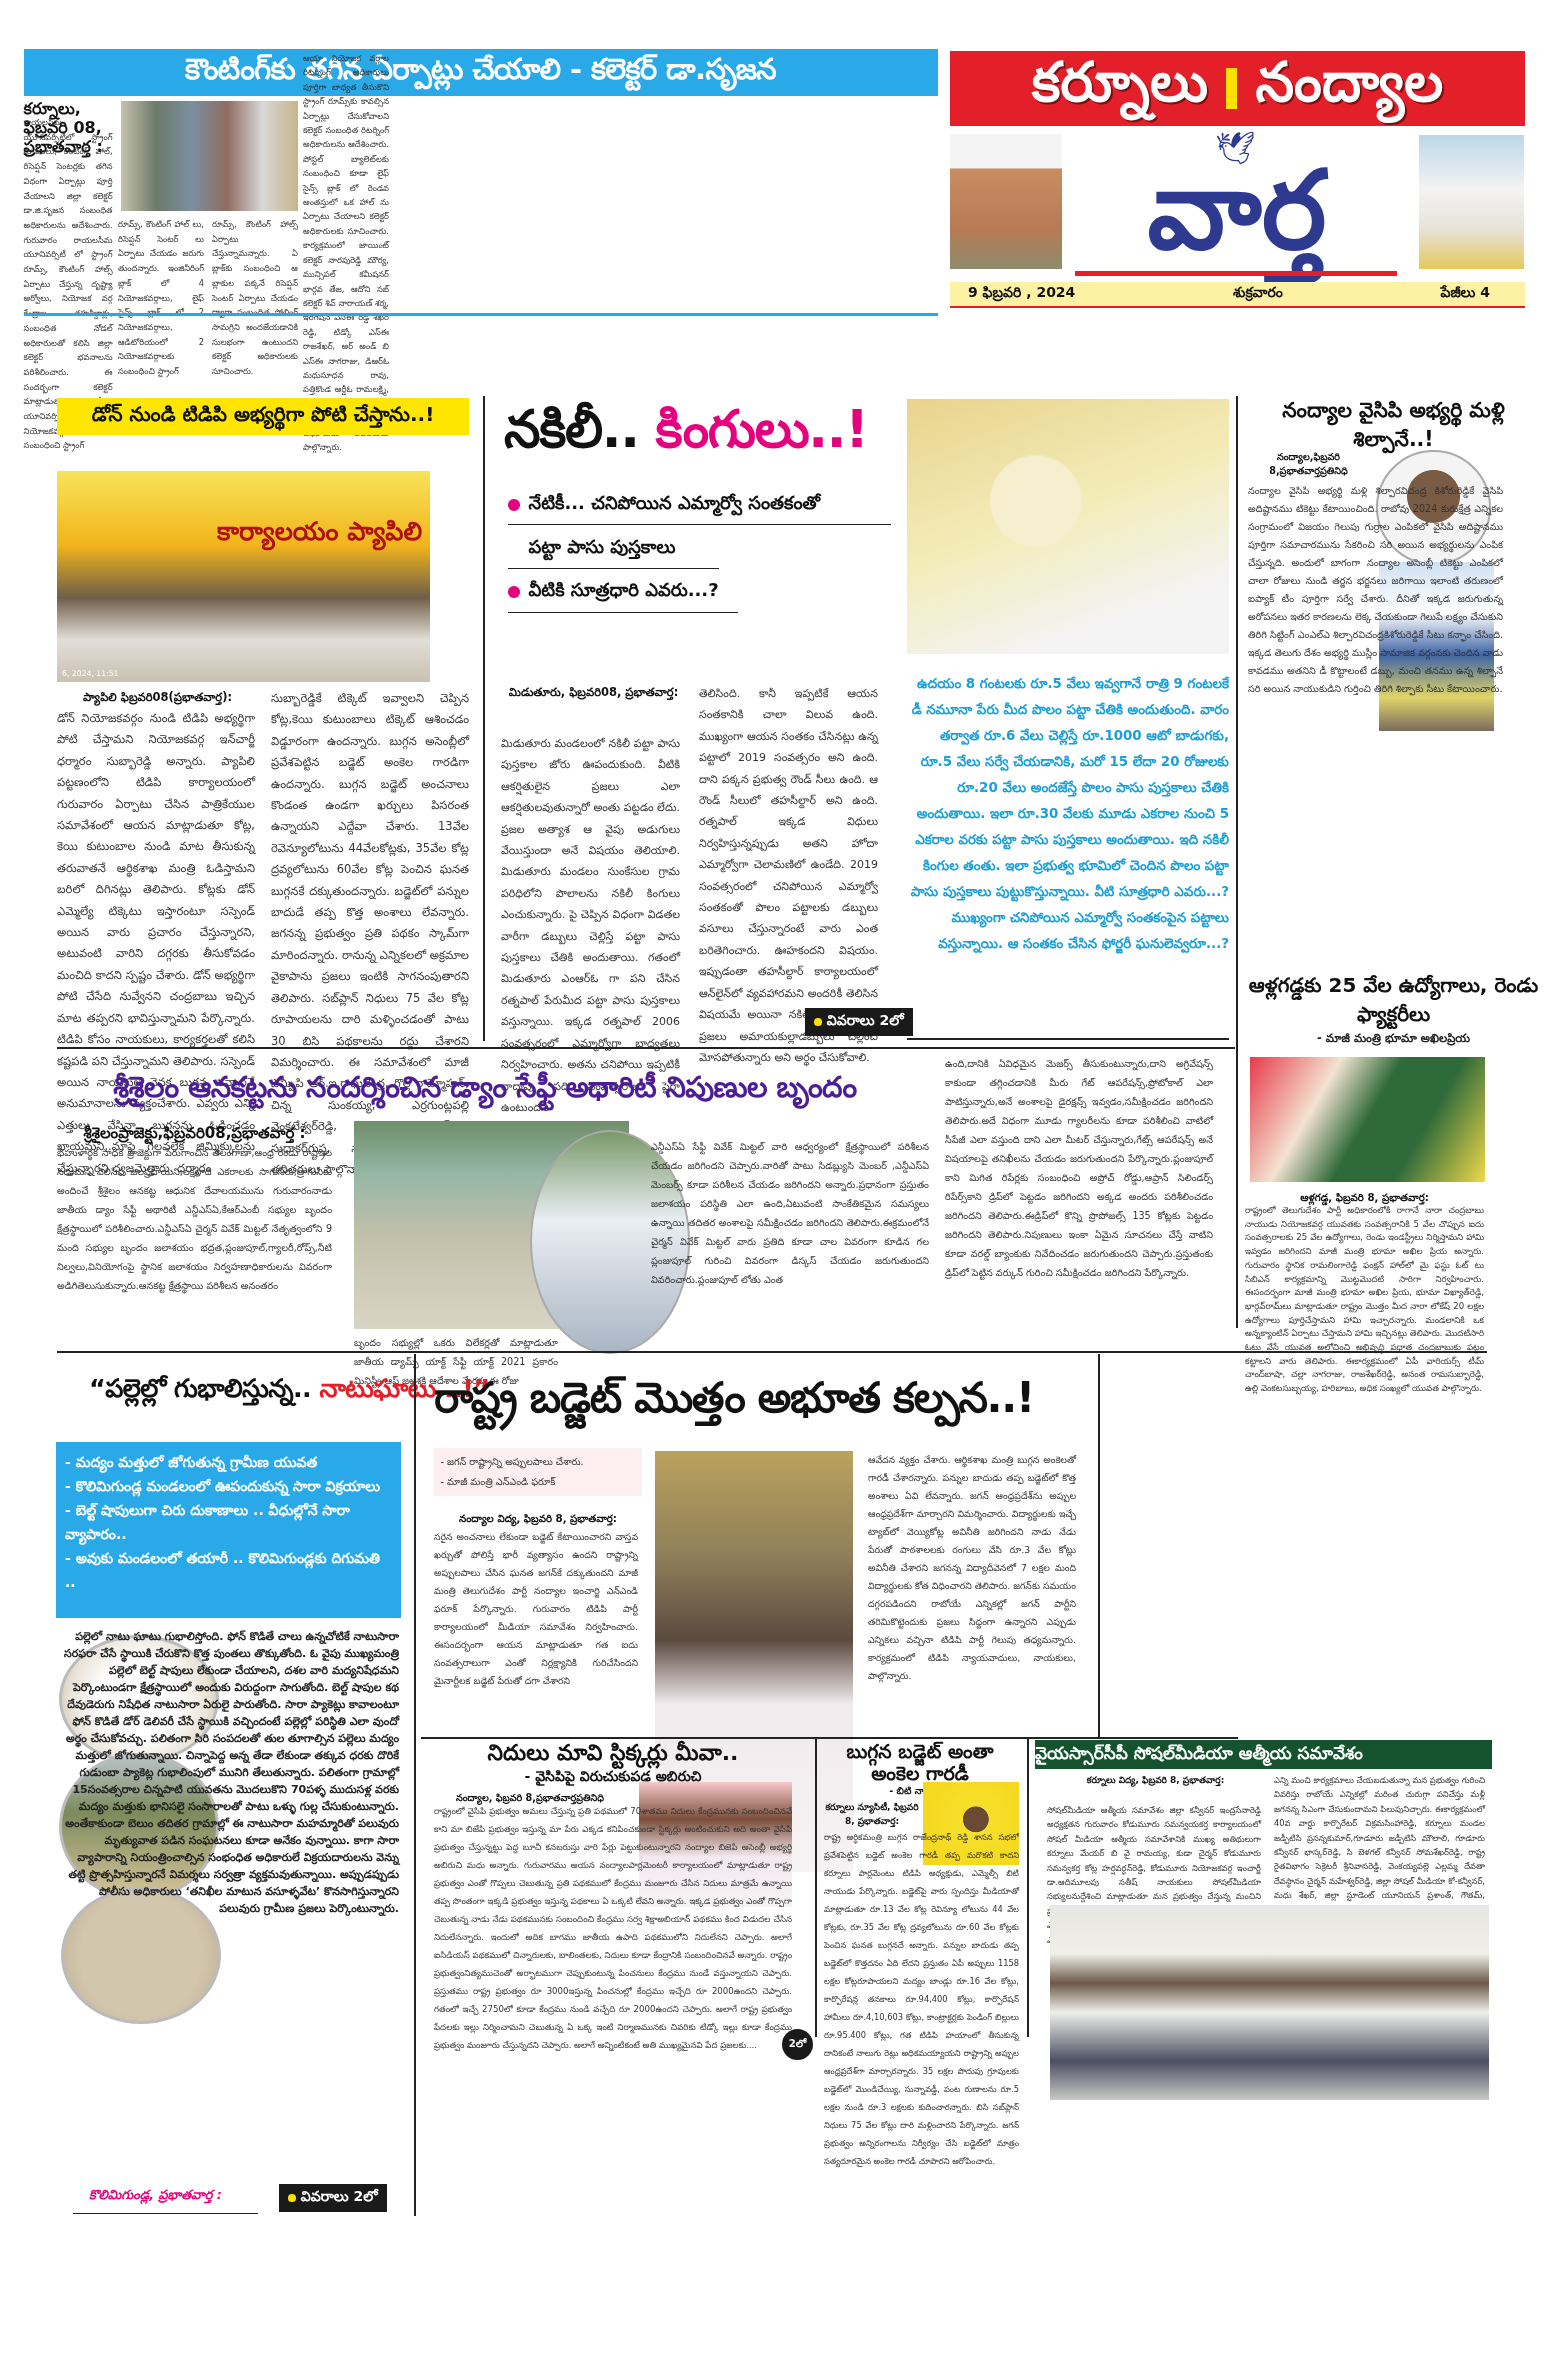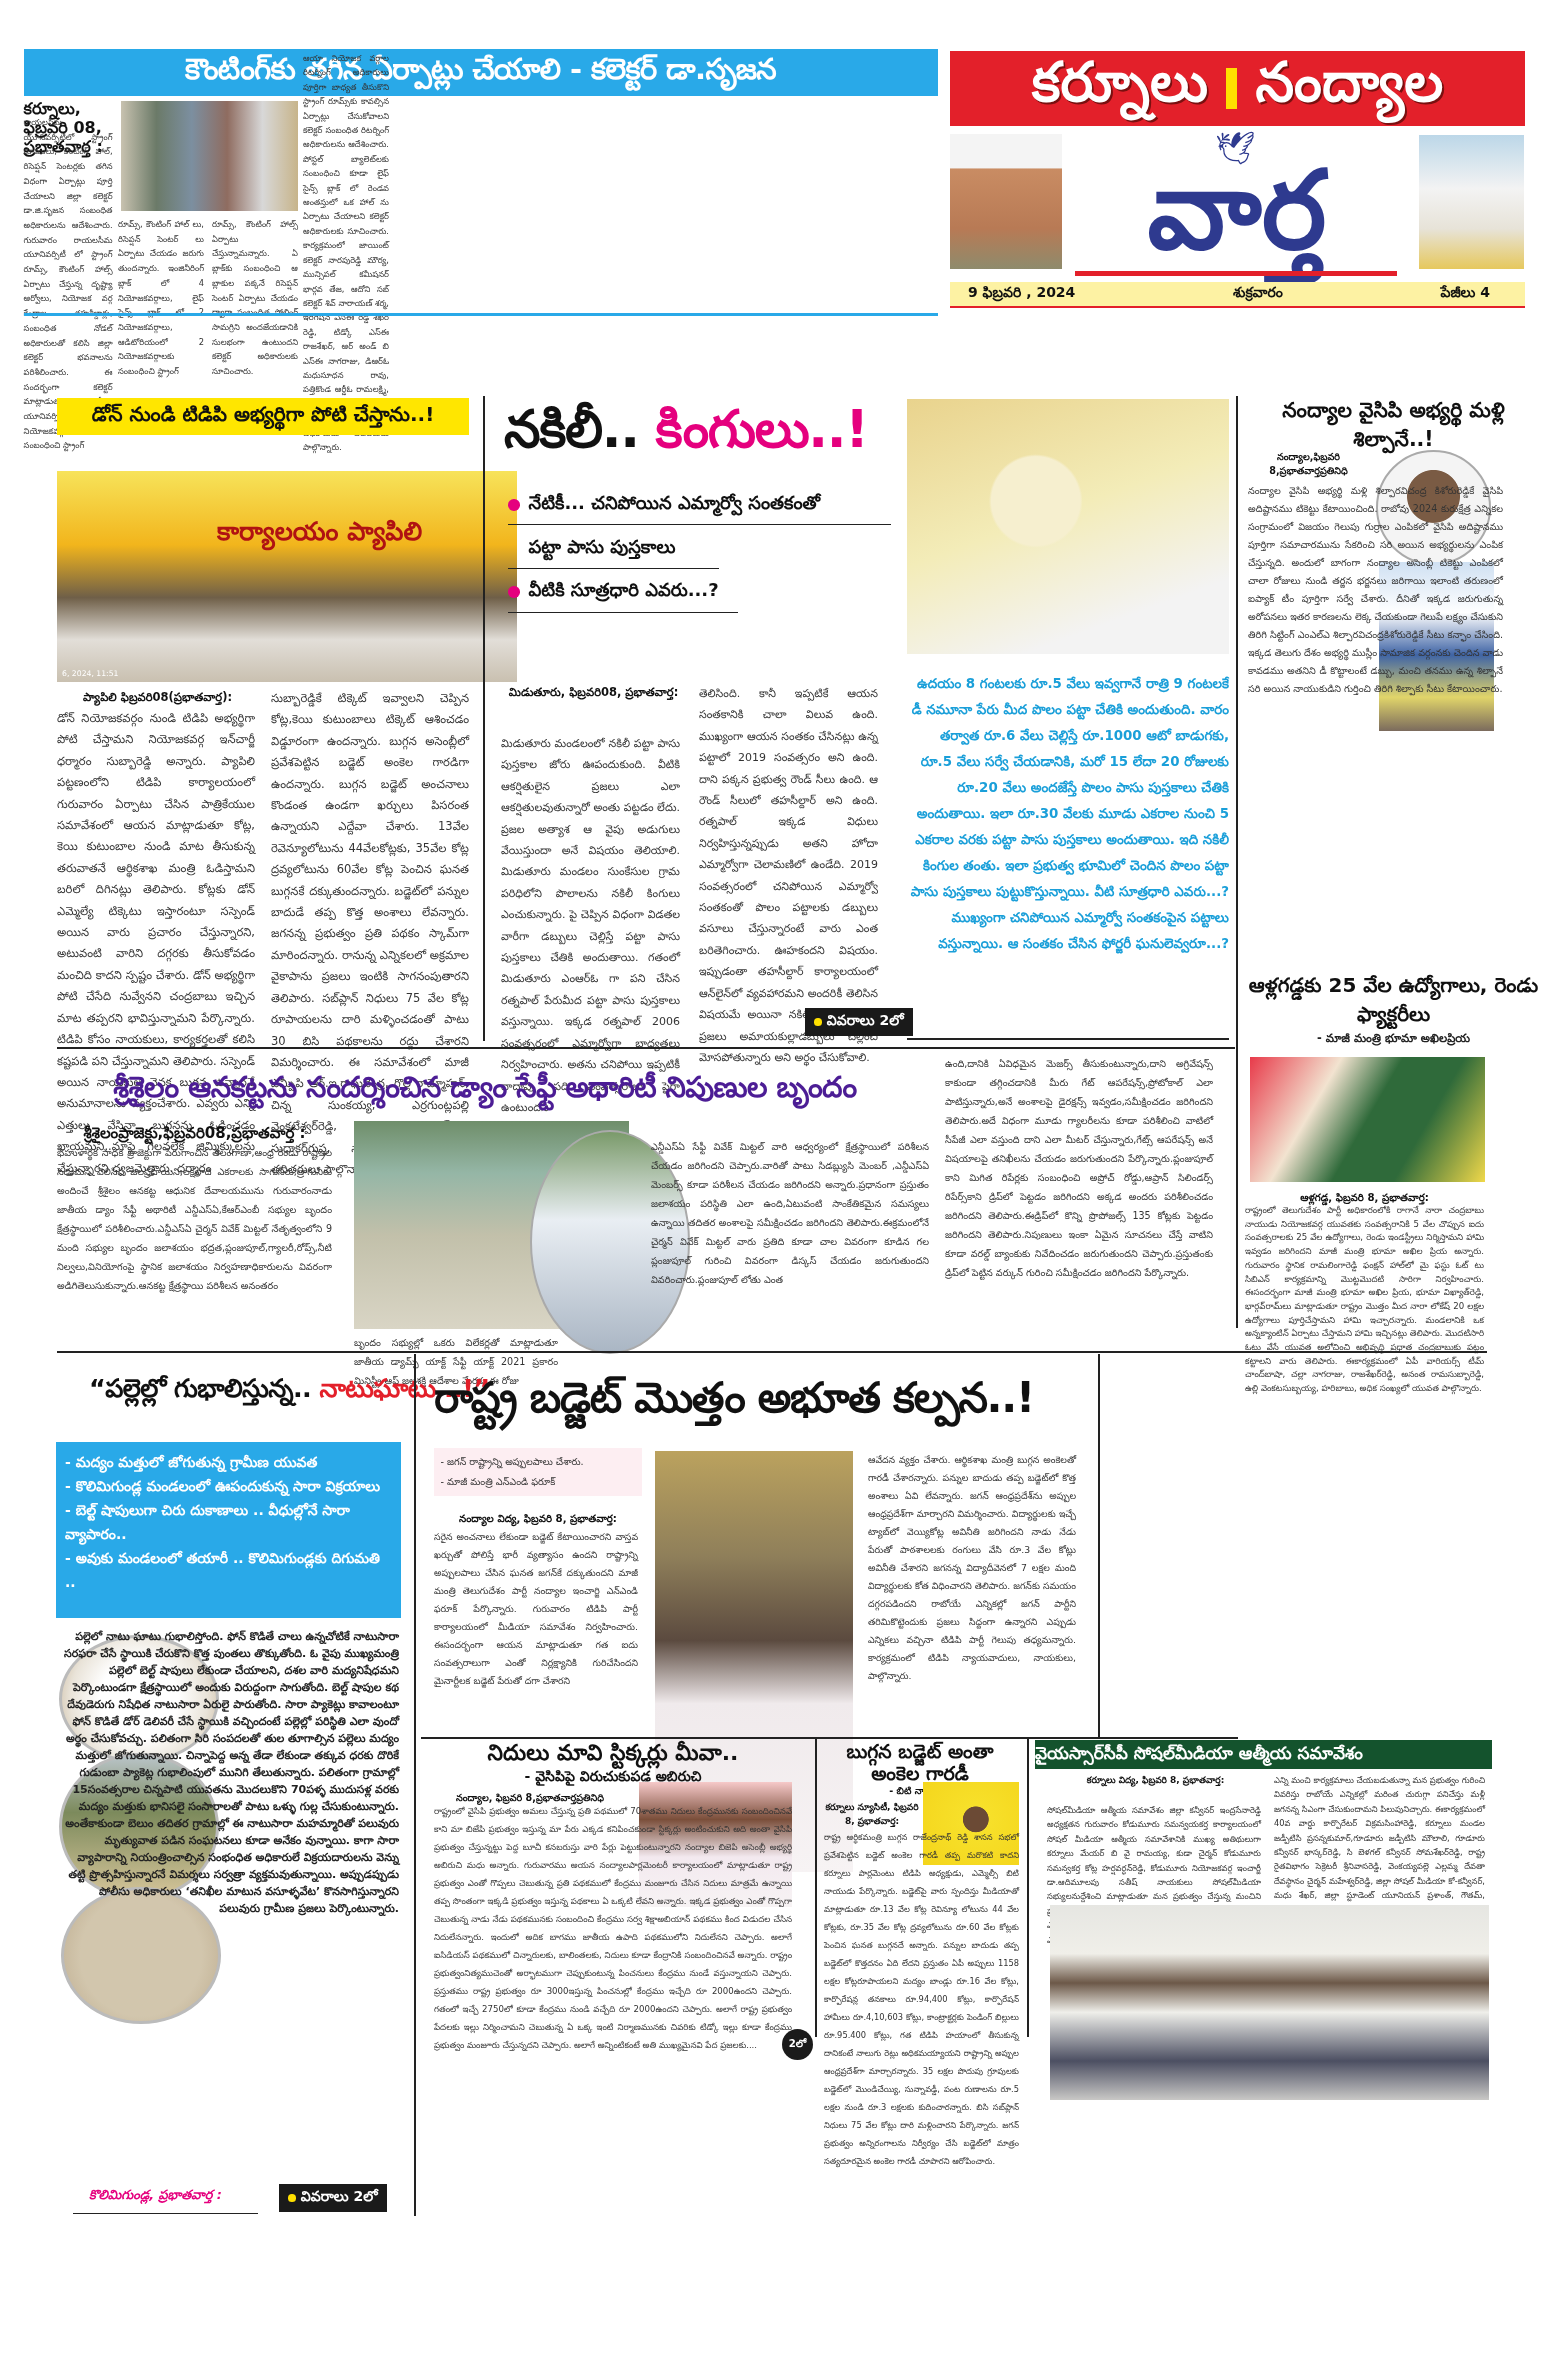--- a/index.html
+++ b/index.html
@@ -45,21 +45,21 @@
   <div style="position:absolute;left:0;top:231px;width:575px;height:25.5px;background:#fdf2a3;display:flex;align-items:center;justify-content:space-between;padding:0 35px 0 18px;border-bottom:2.6px solid #e3202a;gap:28px;">
     <span style="font-weight:bold;font-size:14px;color:#111;">9 ఫిబ్రవరి , 2024</span>
     <span style="font-weight:bold;font-size:14px;color:#111;">శుక్రవారం</span>
     <span style="font-weight:bold;font-size:14px;color:#111;">పేజీలు 4</span>
   </div>
 </div>
 
 <div class="abs" style="left:57px;top:398px;width:412px;height:37px;background:#ffe600;display:flex;align-items:center;justify-content:center;">
   <h2 style="font-size:20px;color:#111;">డోన్ నుండి టిడిపి అభ్యర్థిగా పోటి చేస్తాను..!</h2>
 </div>
-<div class="abs ph" style="left:57px;top:471px;width:460px;height:211px;background:linear-gradient(180deg,#f7e35a 0%,#f2b51c 35%,#6f5f48 60%,#e2ded8 80%,#c9c0b0 100%);">
+<div class="abs ph" style="left:57px;top:471px;width:373px;height:211px;background:linear-gradient(180deg,#f7e35a 0%,#f2b51c 35%,#6f5f48 60%,#e2ded8 80%,#c9c0b0 100%);">
   <div style="position:absolute;left:160px;top:45px;font-size:25.5px;font-weight:bold;color:#b01212;">కార్యాలయం ప్యాపిలి</div>
   <div style="position:absolute;left:5.1px;bottom:3.8px;font-size:7.7px;color:#fff;">6, 2024, 11:51</div>
 </div>
 <div class="abs dl" style="left:57px;top:688px;width:201px;font-size:11.5px;">ప్యాపిలి ఫిబ్రవరి08(ప్రభాతవార్త):</div>
 <div class="abs txt" style="left:57px;top:708px;width:198px;font-size:11.5px;line-height:21.4px;">డోన్ నియోజకవర్గం నుండి టిడిపి అభ్యర్థిగా పోటి చేస్తామని నియోజకవర్గ ఇన్‌చార్జీ ధర్మారం సుబ్బారెడ్డి అన్నారు. ప్యాపిలి పట్టణంలోని టిడిపి కార్యాలయంలో గురువారం ఏర్పాటు చేసిన పాత్రికేయుల సమావేశంలో ఆయన మాట్లాడుతూ కోట్ల, కెయి కుటుంబాల నుండి మాట తీసుకున్న తరువాతనే ఆర్థికశాఖ మంత్రి ఓడిస్తామని బరిలో దిగినట్లు తెలిపారు. కోట్లకు డోన్ ఎమ్మెల్యే టిక్కెటు ఇస్తారంటూ సస్పెండ్ అయిన వారు ప్రచారం చేస్తున్నారని, అటువంటి వారిని దగ్గరకు తీసుకోవడం మంచిది కాదని స్పష్టం చేశారు. డోన్ అభ్యర్థిగా పోటి చేసేది నువ్వేనని చంద్రబాబు ఇచ్చిన మాట తప్పరని భావిస్తున్నామని పేర్కొన్నారు. టిడిపి కోసం నాయకులు, కార్యకర్తలతో కలిసి కష్టపడి పని చేస్తున్నామని తెలిపారు. సస్పెండ్ అయిన నాయకుల వెనక బుగ్గన ఉన్నారనే అనుమానాలను వ్యక్తంచేశారు. ఎవ్వరు ఎన్ని ఎత్తులు వేసినా బుగ్గనను ఓడించడం ఖాయమని..మాపై గెలవలేక జిమ్మిక్కులను చేస్తున్నారని ధ్వజమెత్తారు. ధర్మారం</div>
 <div class="abs txt" style="left:271px;top:688px;width:198px;font-size:11.5px;line-height:21.4px;">సుబ్బారెడ్డికే టిక్కెట్ ఇవ్వాలని చెప్పిన కోట్ల,కెయి కుటుంబాలు టిక్కెట్ ఆశించడం విడ్డూరంగా ఉందన్నారు. బుగ్గన అసెంబ్లీలో ప్రవేశపెట్టిన బడ్జెట్ అంకెల గారడిగా ఉందన్నారు. బుగ్గన బడ్జెట్ అంచనాలు కొండంత ఉండగా ఖర్చులు పిసరంత ఉన్నాయని ఎద్దేవా చేశారు. 13వేల రెవెన్యూలోటును 44వేలకోట్లకు, 35వేల కోట్ల ద్రవ్యలోటును 60వేల కోట్ల పెంచిన ఘనత బుగ్గనకే దక్కుతుందన్నారు. బడ్జెట్‌లో పన్నుల బాదుడే తప్ప కొత్త అంశాలు లేవన్నారు. జగనన్న ప్రభుత్వం ప్రతి పథకం స్కామ్‌గా మారిందన్నారు. రానున్న ఎన్నికలలో అక్రమాల వైకాపాను ప్రజలు ఇంటికి సాగనంపుతారని తెలిపారు. సబ్‌ప్లాన్ నిధులు 75 వేల కోట్ల రూపాయలను దారి మళ్ళించడంతో పాటు 30 బిసి పథకాలను రద్దు చేశారని విమర్శించారు. ఈ సమావేశంలో మాజీ ఎమ్పీపి ఆర్.ఇ.రాఘవేంద్ర, గొల్ల రామ్మోహన్, చిన్న సుంకయ్య, ఎర్రగుంట్లపల్లి వెంకటేశ్వర్‌రెడ్డి, పెద్దపూజర్ల ప్రసాద్‌రెడ్డి, సుధాకర్‌గుప్త, నాగేంద్ర, చల్లా వీరా తదితరులు పాల్గొన్నారు.</div>
 <div class="vr" style="left:483px;top:396px;height:645px;"></div>
 
 <div class="abs" style="left:504px;top:399px;white-space:nowrap;font-size:52px;font-weight:bold;letter-spacing:-1.3px;">
   <span style="color:#111;">నకిలీ..</span>

